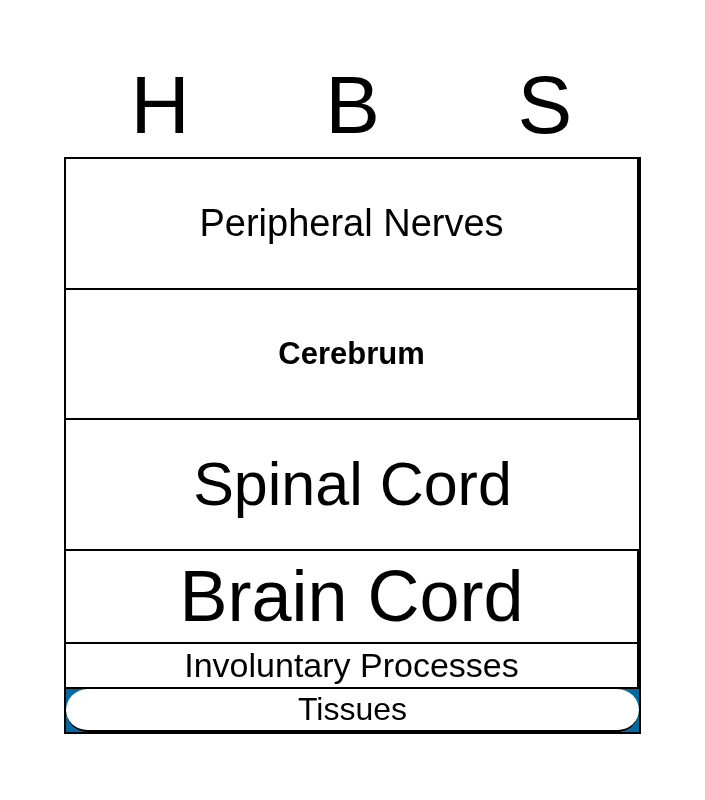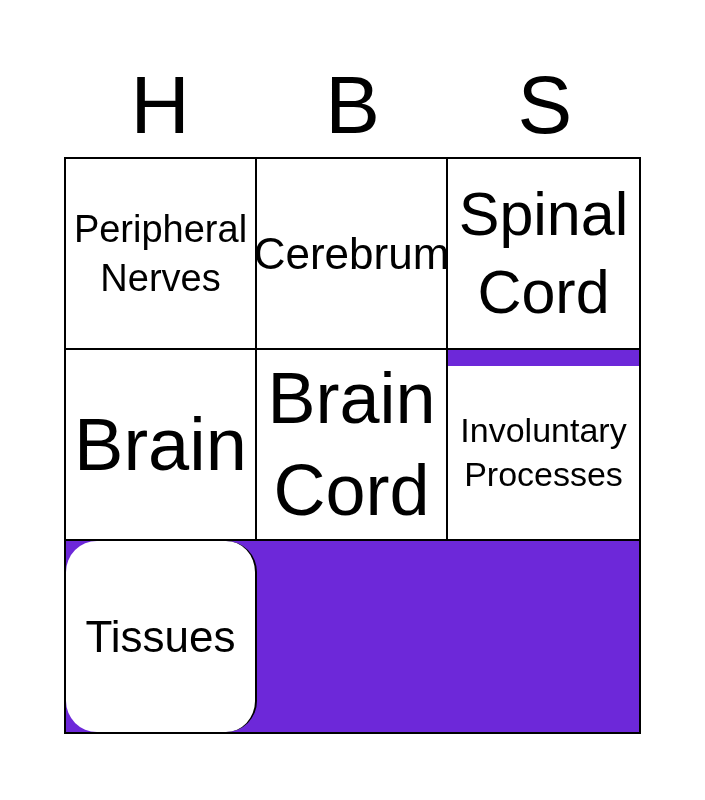--- a/index.html
+++ b/index.html
@@ -28,66 +28,65 @@
     font-weight: 400;
     color: #000000;
   }
   .grid {
     position: absolute;
     left: 64px;
     top: 157px;
     width: 577px;
     height: 577px;
     display: grid;
-    grid-template-columns: 1fr 1fr 1fr;
+    grid-template-columns: 1fr;
     grid-template-rows: 1fr 1fr 1fr;
     border: 2px solid #000000;
-    background: #6d28d9;
+    background: #0369a1;
   }
   .cell {
     border-right: 2px solid #000000;
     border-bottom: 2px solid #000000;
     display: flex;
     align-items: center;
     justify-content: center;
     text-align: center;
     line-height: 1.27;
     padding: 0 1px;
     overflow: hidden;
     cursor: pointer;
     background: #ffffff;
     color: #000000;
   }
   .cell:nth-child(3n) { border-right: none; }
   .cell:nth-child(n+7) { border-bottom: none; }
   
   .fs-peripheral { font-size: 38px; }
-  .fs-cerebrum   { font-size: 44px; }
+  .fs-cerebrum   { font-size: 31px; font-weight: bold; }
   .fs-spinal     { font-size: 61px; }
   .fs-brain      { font-size: 74px; }
   .fs-free       { font-size: 74px; }
   .fs-cerebellum { font-size: 35px; }
   .fs-brainstem  { font-size: 72px; }
-  .fs-involuntary{ font-size: 34px; margin-top: 16px; }
-  .fs-tissues    { font-size: 44px; border-radius: 31px; }
+  .fs-involuntary{ font-size: 34px; }
+  .fs-tissues    { font-size: 32px; border-radius: 31px; }
 </style>
 </head>
 <body>
 
 <div class="screen">
 
   <div class="header-row">
     <div class="header-letter">H</div>
     <div class="header-letter">B</div>
     <div class="header-letter">S</div>
   </div>
 
   <div class="grid">
     <div class="cell fs-peripheral">Peripheral Nerves</div>
     <div class="cell fs-cerebrum">Cerebrum</div>
     <div class="cell fs-spinal">Spinal Cord</div>
-    <div class="cell fs-brain">Brain</div>
     <div class="cell fs-brainstem">Brain Cord</div>
     <div class="cell fs-involuntary">Involuntary Processes</div>
     <div class="cell fs-tissues">Tissues</div>
   </div>
 
 </div>
 
 </body></html>

